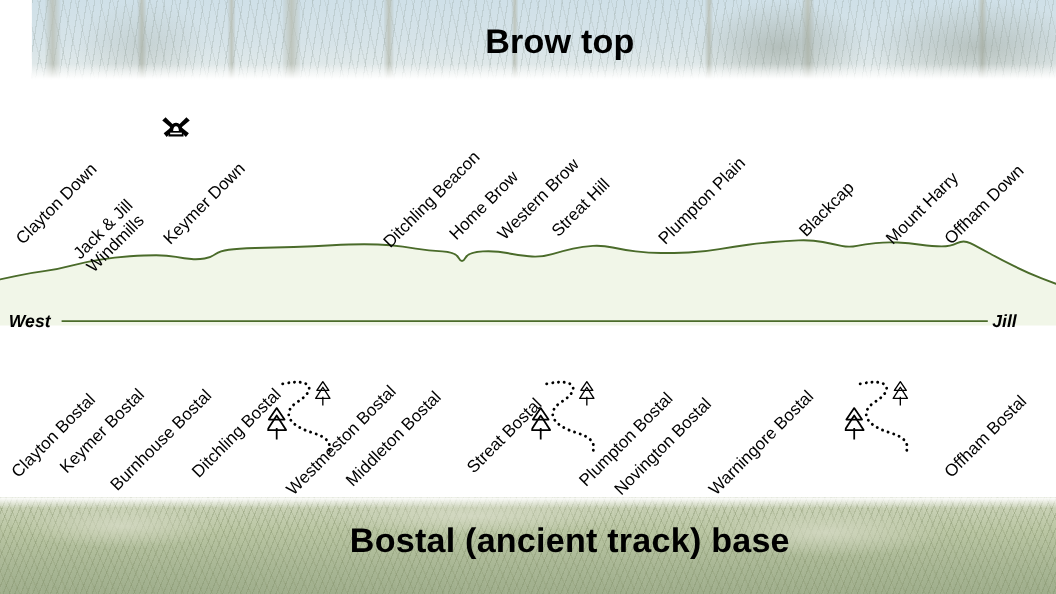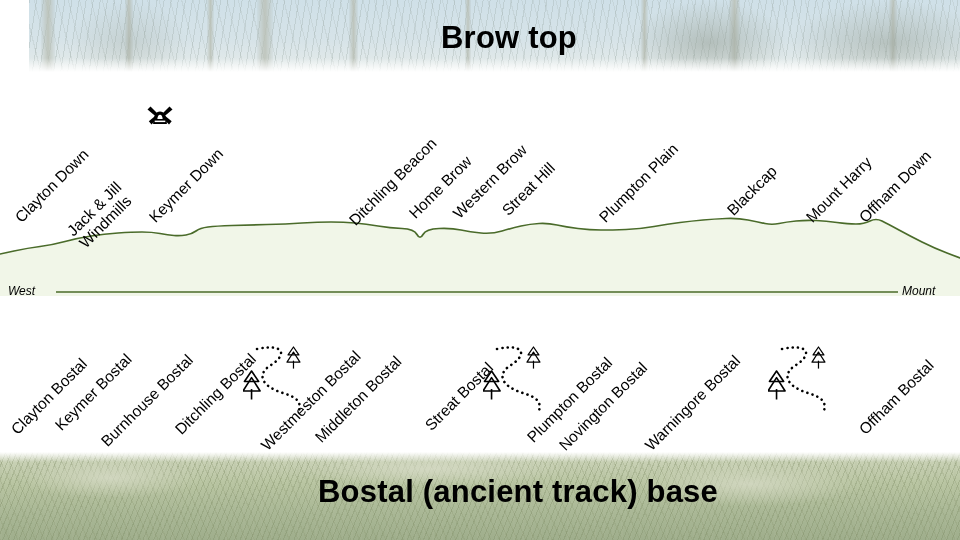--- a/index.html
+++ b/index.html
@@ -45,21 +45,21 @@
   #panel{position:absolute;left:0;top:72px;width:960px;height:380px;background:#fff;}
 
   
   #profile{position:absolute;left:0;top:72px;width:960px;height:380px;}
 
   
   #escarpment-caption{position:absolute;left:0;top:251px;width:960px;text-align:center;
     font-size:30px;font-weight:bold;color:#595959;}
 
   
-  .compass{position:absolute;font-size:12px;font-weight:normal;font-style:italic;color:#000;}
+  .compass{position:absolute;font-size:16px;font-weight:bold;font-style:italic;color:#000;}
   #label-west{left:8px;top:284px;}
   #label-east{left:902px;top:284px;}
 
   
   .rot{position:absolute;font-size:15.5px;color:#000;white-space:nowrap;
     transform-origin:0 50%;transform:rotate(-45deg);line-height:1.06;}
   .rot.two{line-height:1.12;}
 
   
   .symgroup{position:absolute;width:78px;height:72px;}
@@ -90,21 +90,21 @@
   <div id="panel"></div>
 
   <svg id="profile" viewBox="0 0 960 380" preserveAspectRatio="none">
     <path id="profile-fill" fill="#eef5e4" opacity="0.85" stroke="none" d="M 0 182 Q 0 182 14 179 Q 28 176 40 174.5 Q 52 173 65 169.5 Q 78 166 91 164 Q 104 162 118 161 Q 132 160 142 160 Q 152 160 160 161.5 Q 168 163 174 163.5 Q 180 164 186 163 Q 192 162 196 159 Q 200 156 208 155 Q 216 154 232 153.5 Q 248 153 267 152.5 Q 286 152 302 151 Q 318 150 331 150 Q 344 150 355 151 Q 366 152 378 154 Q 390 156 402 156.5 Q 414 157 417 162.5 Q 420 168 423 162.5 Q 426 157 439 156.5 Q 452 156 461 158 Q 470 160 481 161 Q 492 162 502 159 Q 512 156 521 154 Q 530 152 539 151.5 Q 548 151 557 153 Q 566 155 578 156.5 Q 590 158 601 158 Q 612 158 626 157.5 Q 640 157 654 154.5 Q 668 152 680 150.5 Q 692 149 703 148 Q 714 147 726 146.5 Q 738 146 748 148 Q 758 150 765 151.5 Q 772 153 779 151.5 Q 786 150 796 149 Q 806 148 816 148.5 Q 826 149 837 150.5 Q 848 152 856 152 Q 864 152 870 149 Q 876 146 882 149 Q 888 152 899 158 Q 910 164 922 170 Q 934 176 947 181 L 960 186 L 960 224 L 0 224 Z"></path>
     <path id="profile-line" fill="none" stroke="#4a6b2a" stroke-width="1.7" stroke-linejoin="round" stroke-linecap="round" d="M 0 182 Q 0 182 14 179 Q 28 176 40 174.5 Q 52 173 65 169.5 Q 78 166 91 164 Q 104 162 118 161 Q 132 160 142 160 Q 152 160 160 161.5 Q 168 163 174 163.5 Q 180 164 186 163 Q 192 162 196 159 Q 200 156 208 155 Q 216 154 232 153.5 Q 248 153 267 152.5 Q 286 152 302 151 Q 318 150 331 150 Q 344 150 355 151 Q 366 152 378 154 Q 390 156 402 156.5 Q 414 157 417 162.5 Q 420 168 423 162.5 Q 426 157 439 156.5 Q 452 156 461 158 Q 470 160 481 161 Q 492 162 502 159 Q 512 156 521 154 Q 530 152 539 151.5 Q 548 151 557 153 Q 566 155 578 156.5 Q 590 158 601 158 Q 612 158 626 157.5 Q 640 157 654 154.5 Q 668 152 680 150.5 Q 692 149 703 148 Q 714 147 726 146.5 Q 738 146 748 148 Q 758 150 765 151.5 Q 772 153 779 151.5 Q 786 150 796 149 Q 806 148 816 148.5 Q 826 149 837 150.5 Q 848 152 856 152 Q 864 152 870 149 Q 876 146 882 149 Q 888 152 899 158 Q 910 164 922 170 Q 934 176 947 181 L 960 186"></path>
     <path id="base-line" fill="none" stroke="#4a6b2a" stroke-width="1.6" d="M 56 220 L 898 220"></path>
   </svg>
 
 
   <div class="compass" id="label-west">West</div>
-  <div class="compass" id="label-east">Mount</div>
+  <div class="compass" id="label-east">Jill</div>
 
   <div id="overlay">
       <div class="rot" style="left: 18px; top: 212px;">
         <div>Clayton Down</div>
       </div>
       <div class="rot two" style="left: 76px; top: 222px;">
         <div>Jack &amp; Jill</div>
         <div>Windmills</div>
       </div>
       <div class="rot" style="left: 152px; top: 212px;">

